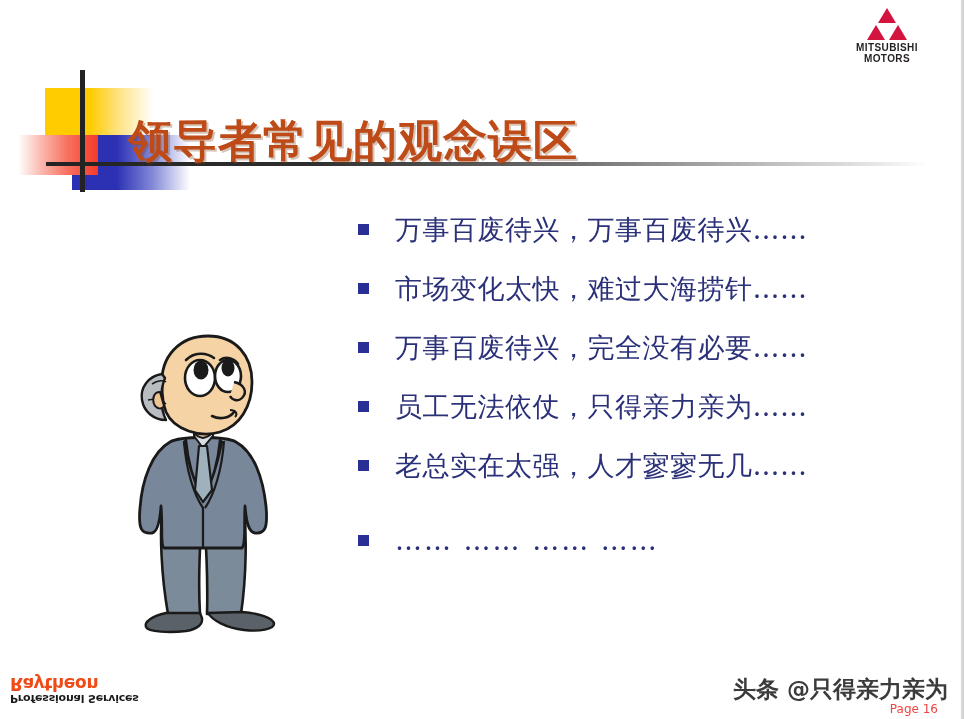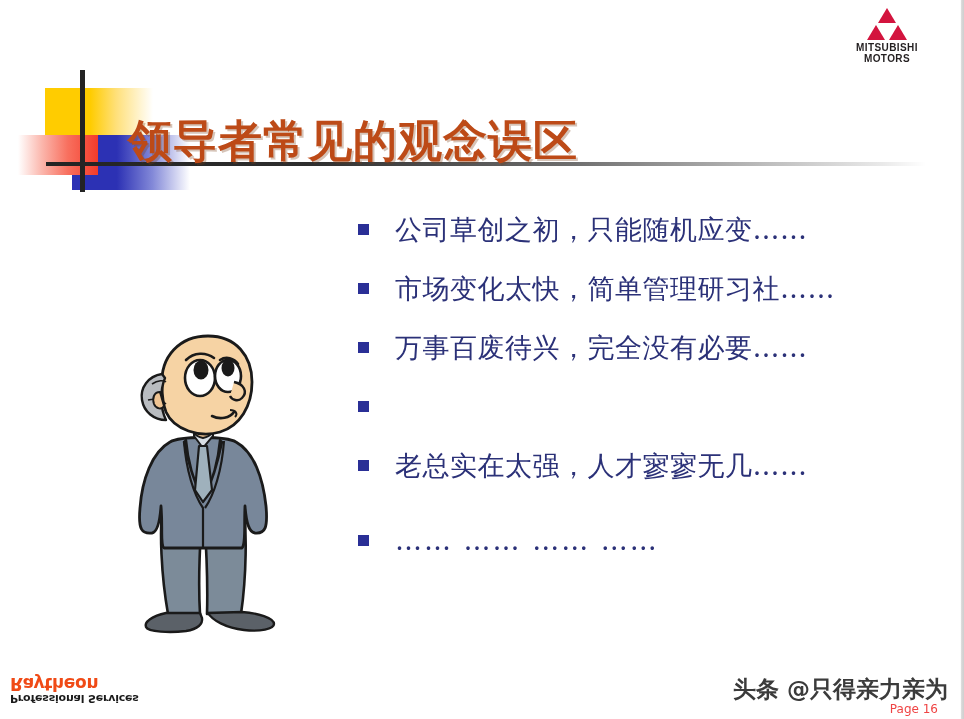--- a/index.html
+++ b/index.html
@@ -258,32 +258,33 @@
       <path d="M126 52 C136 54 140 62 134 68 C130 72 124 70 122 66" fill="#F6D3A4" stroke="#1a1a1a" stroke-width="2.4"></path>
 
       <path d="M104 86 C112 90 122 88 126 82" fill="none" stroke="#1a1a1a" stroke-width="2.6" stroke-linecap="round"></path>
       <path d="M122 80 C128 80 130 84 127 87" fill="none" stroke="#1a1a1a" stroke-width="2"></path>
     </svg>
   </div>
 
   <div class="bullets">
     <div class="bullet-row">
       <span class="bullet-mark"></span>
-      <span class="bullet-text">公司草创之初，只能随机应变……</span>
-    </div>
-    <div class="bullet-row">
-      <span class="bullet-mark"></span>
-      <span class="bullet-text">市场变化太快，简单管理研习社……</span>
+      <span class="bullet-text">万事百废待兴，万事百废待兴……</span>
+    </div>
+    <div class="bullet-row">
+      <span class="bullet-mark"></span>
+      <span class="bullet-text">市场变化太快，难过大海捞针……</span>
     </div>
     <div class="bullet-row">
       <span class="bullet-mark"></span>
       <span class="bullet-text">万事百废待兴，完全没有必要……</span>
     </div>
     <div class="bullet-row">
       <span class="bullet-mark"></span>
+      <span class="bullet-text">员工无法依仗，只得亲力亲为……</span>
     </div>
     <div class="bullet-row">
       <span class="bullet-mark"></span>
       <span class="bullet-text">老总实在太强，人才寥寥无几……</span>
     </div>
     <div class="bullet-row gap">
       <span class="bullet-mark"></span>
       <span class="bullet-text dots">…… …… …… ……</span>
     </div>
   </div>

